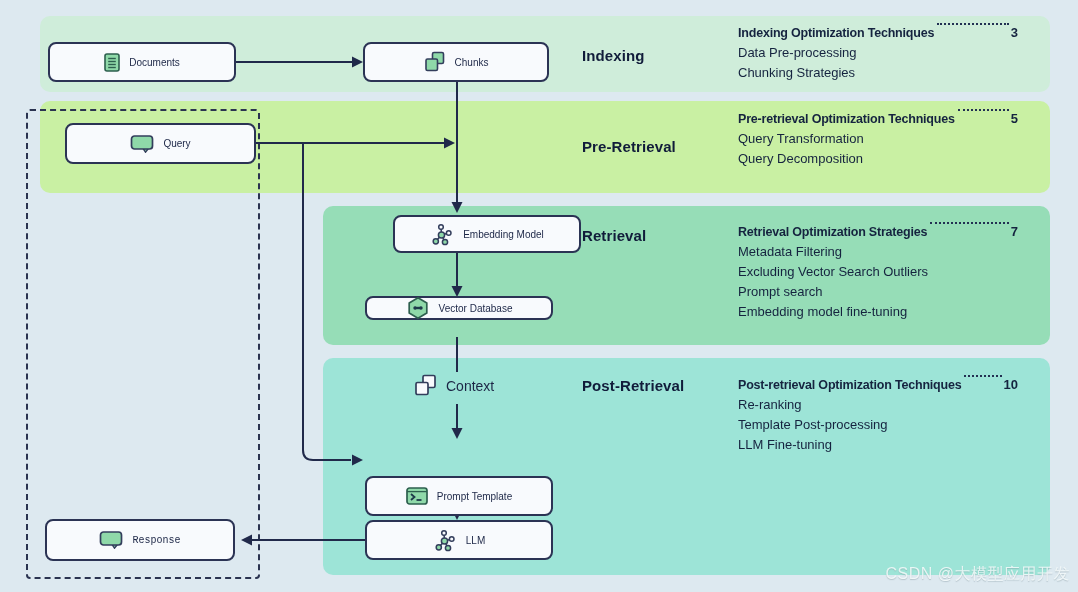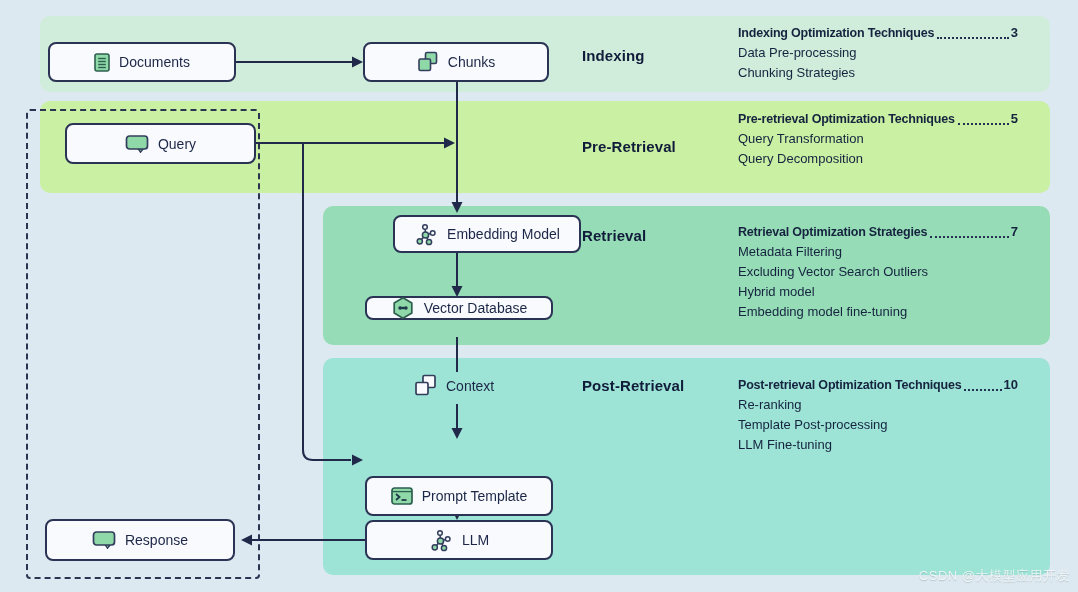--- a/index.html
+++ b/index.html
@@ -13,42 +13,42 @@
   .canvas{position:relative;width:1078px;height:592px;background:var(--canvas-bg);overflow:hidden;}
   .band{position:absolute;border-radius:10px;}
   .band-indexing{left:40px;top:16px;width:1010px;height:76px;background:var(--band-indexing);}
   .band-pre{left:40px;top:101px;width:1010px;height:92px;background:var(--band-pre-retrieval);}
   .band-retrieval{left:323px;top:206px;width:727px;height:139px;background:var(--band-retrieval);}
   .band-post{left:323px;top:358px;width:727px;height:217px;background:var(--band-post-retrieval);}
   .dashed-region{position:absolute;left:26px;top:109px;width:230px;height:466px;border:2px dashed #2a3350;border-radius:4px;}
   .connectors{position:absolute;left:0;top:0;pointer-events:none;}
   .node{position:absolute;display:flex;align-items:center;justify-content:center;gap:9px;
         background:var(--node-fill);border:2px solid var(--node-border);border-radius:8px;
-        box-sizing:border-box;font-size:14px;font-weight:500;color:#1c2646;}
+        box-sizing:border-box;font-size:10px;font-weight:500;color:#1c2646;}
   .node-documents{left:48px;top:42px;width:188px;height:40px;}
   .node-chunks{left:363px;top:42px;width:186px;height:40px;}
   .node-query{left:65px;top:123px;width:191px;height:41px;}
   .node-embedding{left:365px;top:215px;width:188px;height:38px;margin-left:28px;}
   .node-vector{left:365px;top:296px;width:188px;height:24px;}
   .node-prompt{left:365px;top:440px;width:188px;height:40px;margin-top:36px;}
   .node-llm{left:365px;top:520px;width:188px;height:40px;}
-  .node-response{left:45px;top:519px;width:190px;height:42px;}
+  .node-response{left:45px;top:519px;width:190px;height:42px;font-family:Liberation Mono, monospace;}
   .context-row{position:absolute;left:414px;top:374px;display:flex;align-items:center;gap:9px;
         font-size:14px;font-weight:500;color:#1c2646;}
   .nicon{display:flex;align-items:center;}
   .seclabel{position:absolute;left:582px;font-size:15px;font-weight:700;color:#111c3a;letter-spacing:.1px;text-align:right;}
   .sec-indexing{top:47px;} .sec-pre{top:138px;} .sec-retrieval{top:227px;} .sec-post{top:377px;}
   .techcol{position:absolute;left:738px;width:280px;line-height:20px;font-size:13px;color:#15233f;}
   .col-indexing{top:23px;} .col-pre{top:109px;} .col-retrieval{top:222px;} .col-post{top:375px;}
-  .tech-head{display:flex;align-items:flex-end;}
+  .tech-head{display:flex;align-items:flex-start;}
   .tech-title{font-weight:700;font-size:12.5px;letter-spacing:-.2px;white-space:nowrap;}
   .leader{flex:1;min-width:8px;border-bottom:2px dotted #223052;margin:0 2px 4px 3px;}
   .tech-count{font-weight:700;font-size:13px;}
   .tech-item{white-space:nowrap;}
-  .watermark{position:absolute;right:8px;bottom:7px;font-size:13px;letter-spacing:.5px;
+  .watermark{position:absolute;right:8px;bottom:7px;font-size:16px;letter-spacing:.5px;
         color:rgba(248,252,252,.82);text-shadow:0 1px 1px rgba(130,150,160,.45);}
 </style>
 </head>
 <body>
 
 <div class="canvas">
 
   <div class="band band-indexing"></div>
   <div class="band band-pre"></div>
   <div class="band band-retrieval"></div>
@@ -221,21 +221,21 @@
   </div>
 
   <div class="techcol col-retrieval">
     <div class="tech-head">
       <span class="tech-title">Retrieval Optimization Strategies</span>
       <span class="leader"></span>
       <span class="tech-count">7</span>
     </div>
     <div class="tech-item">Metadata Filtering</div>
     <div class="tech-item">Excluding Vector Search Outliers</div>
-    <div class="tech-item">Hybrid model</div>
+    <div class="tech-item">Prompt search</div>
     <div class="tech-item">Embedding model fine-tuning</div>
   </div>
 
   <div class="techcol col-post">
     <div class="tech-head">
       <span class="tech-title">Post-retrieval Optimization Techniques</span>
       <span class="leader"></span>
       <span class="tech-count">10</span>
     </div>
     <div class="tech-item">Re-ranking</div>

